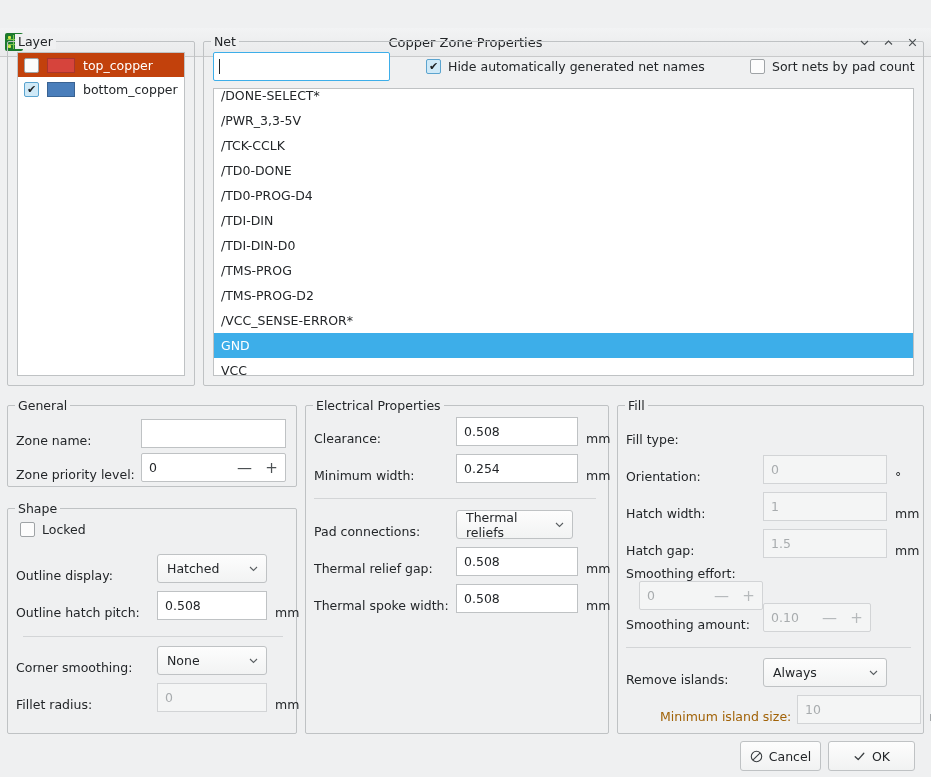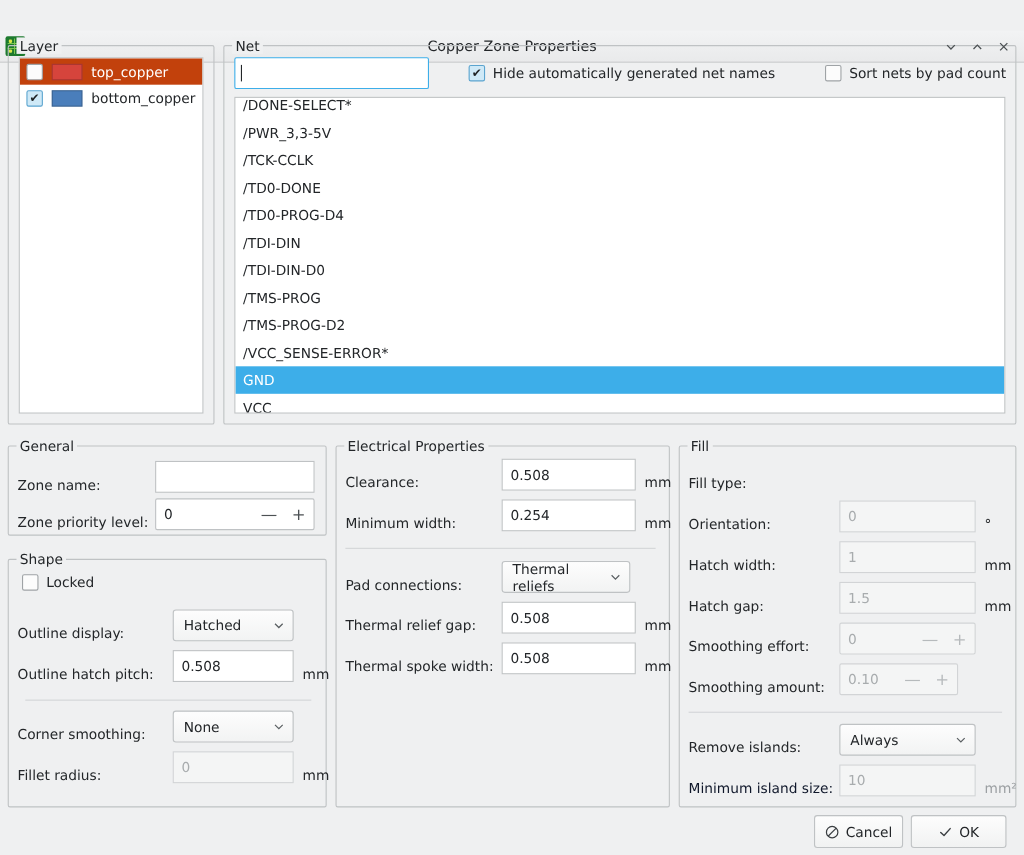--- a/index.html
+++ b/index.html
@@ -106,21 +106,21 @@
   .net-row {
     height: 25px; line-height: 25px; padding: 0 0 0 7px;
     font-size: 12.5px; white-space: nowrap;
   }
   .net-row.sel { background: #3daee9; color: #fff; }
   .net-scroller { position: absolute; left:0; right:0; top: -6px; }
 
   
   .frow { position: absolute; display: flex; align-items: flex-end; height: 29px; }
   .flabel { font-size: 12.5px; white-space: nowrap; }
-  .flabel.dim { color: #0f172a; }
+  .flabel.dim { color: #a16207; margin-left: 34px; }
 
   .field {
     height: 29px; background: #fff; border: 1px solid #bfc2c4; border-radius: 0;
     display: flex; align-items: center; padding: 0 7px; font-size: 12.5px;
   }
   .field.dis { background: #f4f5f5; border-color: #d2d4d6; color: #a8acae; }
   .unit { font-size: 12.5px; margin-left: 8px; }
   .unit.dim { color: #9b9fa2; }
 
   .combo {
@@ -368,21 +368,21 @@
     <span class="field dis" style="width:124px;">1</span>
     <span class="unit">mm</span>
   </div>
 
   <div class="frow" style="left:8px; top:123px;">
     <span class="flabel" style="width:137px;">Hatch gap:</span>
     <span class="field dis" style="width:124px;">1.5</span>
     <span class="unit">mm</span>
   </div>
 
-  <div class="frow" style="left:8px; top:160px;">
+  <div class="frow" style="left:8px; top:160px;flex-direction:column;">
     <span class="flabel" style="width:137px;">Smoothing effort:</span>
     <span class="spin dis" style="width:124px;">
       <span class="val">0</span>
       <span class="sbtn">—</span>
       <span class="sbtn">+</span>
     </span>
   </div>
 
   <div class="frow" style="left:8px; top:197px;">
     <span class="flabel" style="width:137px;">Smoothing amount:</span>

